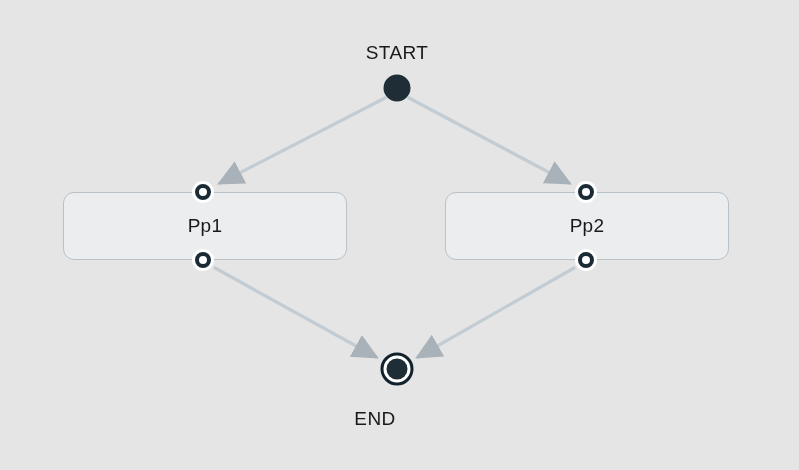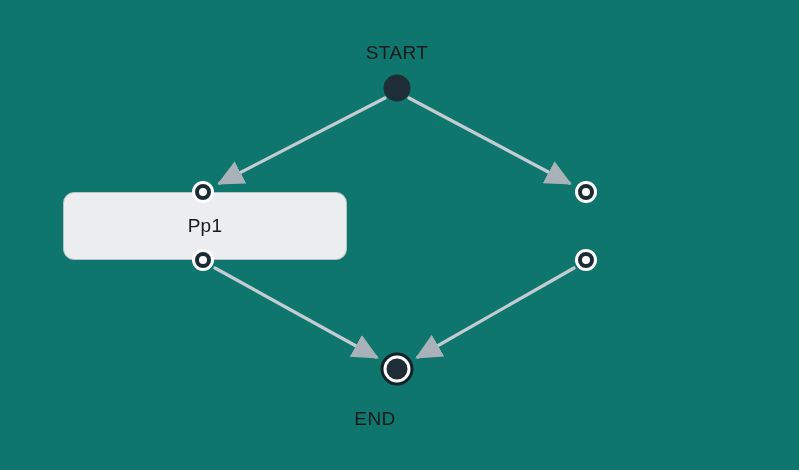--- a/index.html
+++ b/index.html
@@ -4,21 +4,21 @@
 <style>
   html, body {
     margin: 0;
     padding: 0;
     background: #ffffff;
   }
   #canvas {
     position: relative;
     width: 799px;
     height: 470px;
-    background: #0f766e;
+    background: #e5e5e5;
     overflow: hidden;
     font-family: "Liberation Sans", "DejaVu Sans", sans-serif;
   }
   #edges {
     position: absolute;
     left: 0;
     top: 0;
     width: 799px;
     height: 470px;
   }
@@ -127,20 +127,23 @@
 
   <div class="start-node" style="left:397px; top:88px;"></div>
 
   <div class="task-box" style="left:63px; top:192px; width:284px; height:68px;">
     <div class="task-label">Pp1</div>
   </div>
 
   <div class="port" style="left:203px; top:192px;"></div>
   <div class="port" style="left:203px; top:260px;"></div>
 
+  <div class="task-box" style="left:445px; top:192px; width:284px; height:68px;">
+    <div class="task-label">Pp2</div>
+  </div>
 
   <div class="port" style="left:586px; top:192px;"></div>
   <div class="port" style="left:586px; top:260px;"></div>
 
   <div class="end-node" style="left:397px; top:369px;"></div>
 
   <div class="node-label" style="left:375px; top:408px;">END</div>
 
 </div>
 

